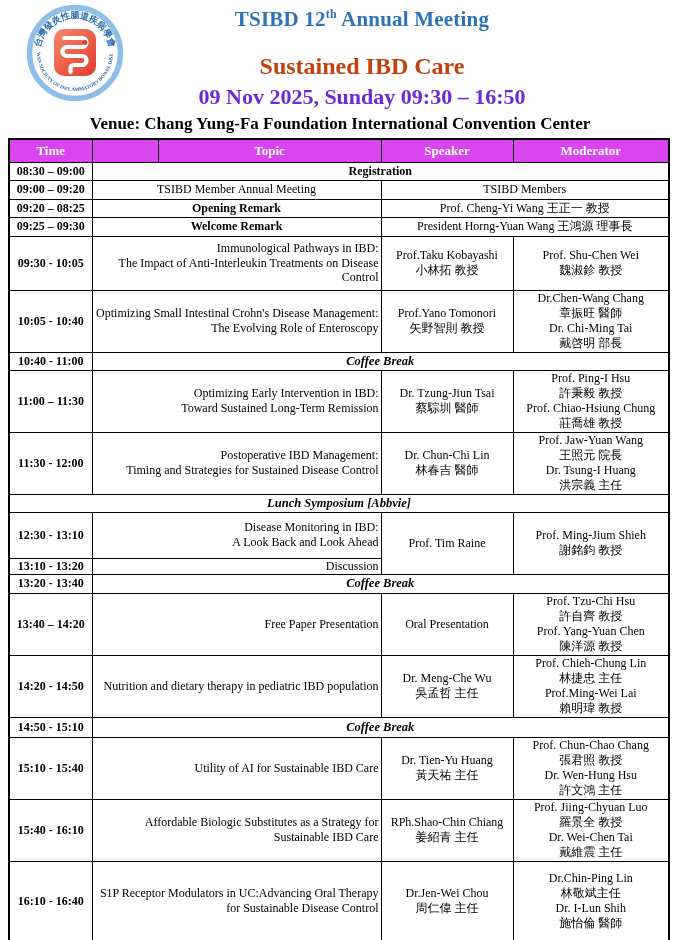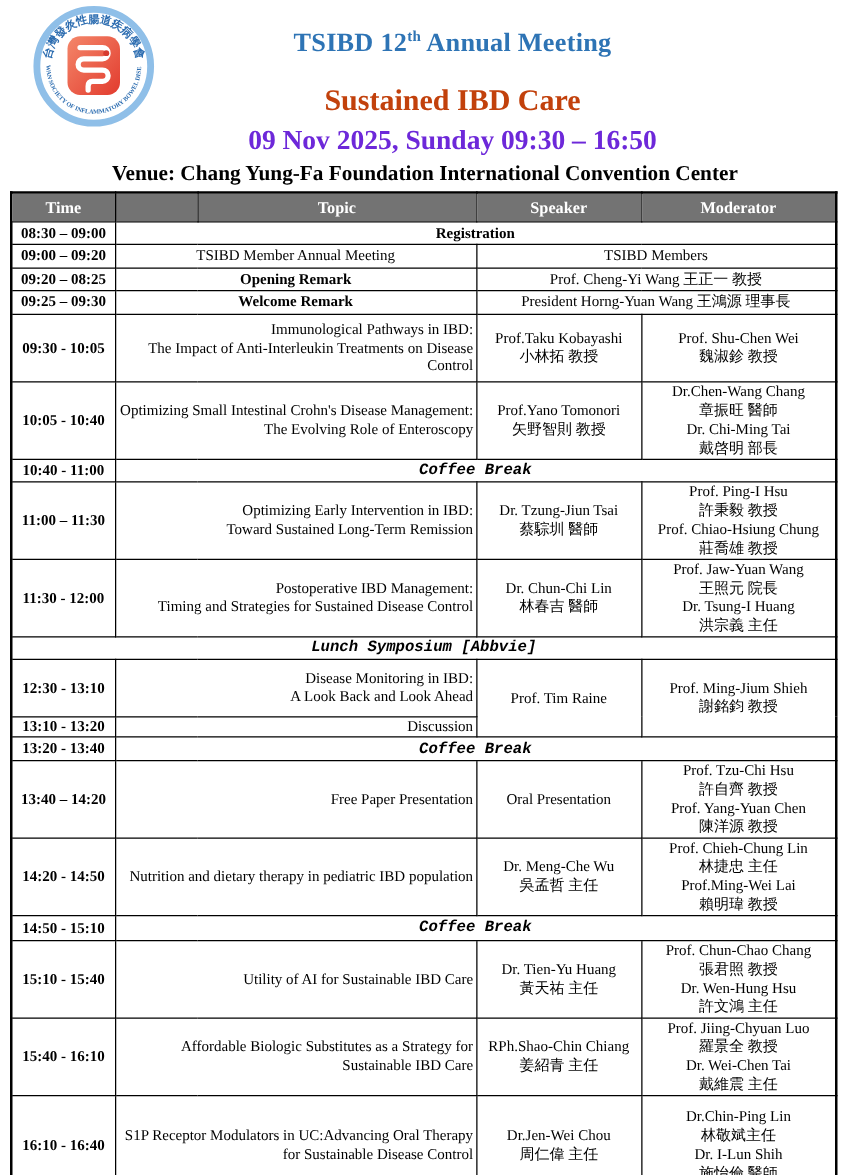--- a/index.html
+++ b/index.html
@@ -2,39 +2,39 @@
 <html><head>
 <meta charset="utf-8">
 <style>
   * { box-sizing: border-box; }
   html,body { margin:0; padding:0; background:#ffffff; }
   body { width:676px; height:940px; font-family:"Liberation Serif", serif; color:#000; }
   .page { position:relative; width:676px; height:940px; background:#fff; overflow:hidden; }
 
   
   .logo-wrap { position:absolute; left:26px; top:4px; width:98px; height:98px; }
-  .header-text { margin-left:52px; width:620px; padding-top:23px; text-align:center; line-height:1; }
+  .header-text { margin-left:52px; width:620px; padding-top:8px; text-align:center; line-height:1; }
   .title1 { font-size:21px; font-weight:bold; color:#2E74B5; letter-spacing:0.2px; }
   .title1 sup { font-size:12px; }
   .title2 { font-size:24px; font-weight:bold; color:#c2410c; margin-top:24px; }
   .dateline { font-size:22px; font-weight:bold; color:#6d28d9; margin-top:8px; }
   .venueline { font-size:17px; font-weight:bold; color:#000; margin-top:7px; margin-left:-44px; }
 
   
   table.agenda { border-collapse:collapse; table-layout:fixed; width:660px; margin:6px 0 0 8px;
                  border:2px solid #000; font-size:12px; }
   table.agenda td, table.agenda th { border:1px solid #000; padding:0 2px; overflow:hidden; vertical-align:middle; }
-  th.hdr { background:#737373; color:#fff; font-weight:bold; font-size:13px; text-align:center; }
+  th.hdr { background:#d946ef; color:#fff; font-weight:bold; font-size:13px; text-align:center; }
   td.t   { font-weight:bold; text-align:center; font-size:12px; padding:0 1px; }
   td.top { text-align:right; line-height:1.22; }
   td.topc{ text-align:center;margin-left:12px; }
   td.bold{ font-weight:bold; }
   td.sp, td.mod { text-align:center; line-height:1.24; }
   td.full { text-align:center; font-weight:bold; }
-  td.brk  { text-align:center; font-weight:bold; font-style:italic; font-size:12.5px;font-family:Liberation Mono, monospace; }
+  td.brk  { text-align:center; font-weight:bold; font-style:italic; font-size:12.5px; }
   .line:empty { display:none; }
 </style>
 </head>
 <body>
 
 <div class="page">
 
   <div class="logo-wrap">
     <svg width="98" height="98" viewBox="0 0 98 98">
       <defs>

